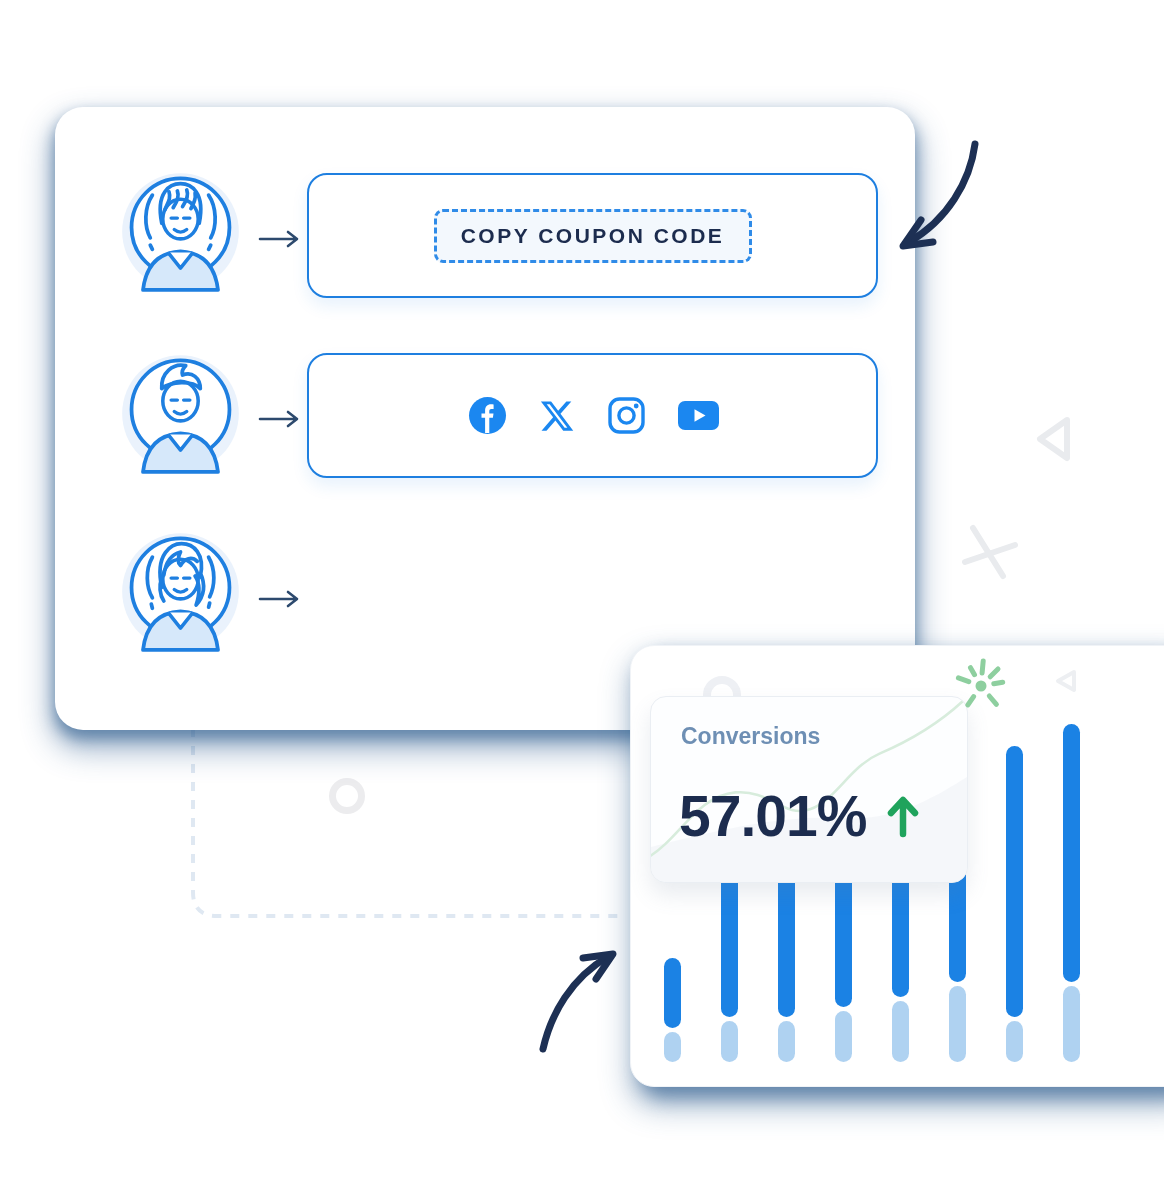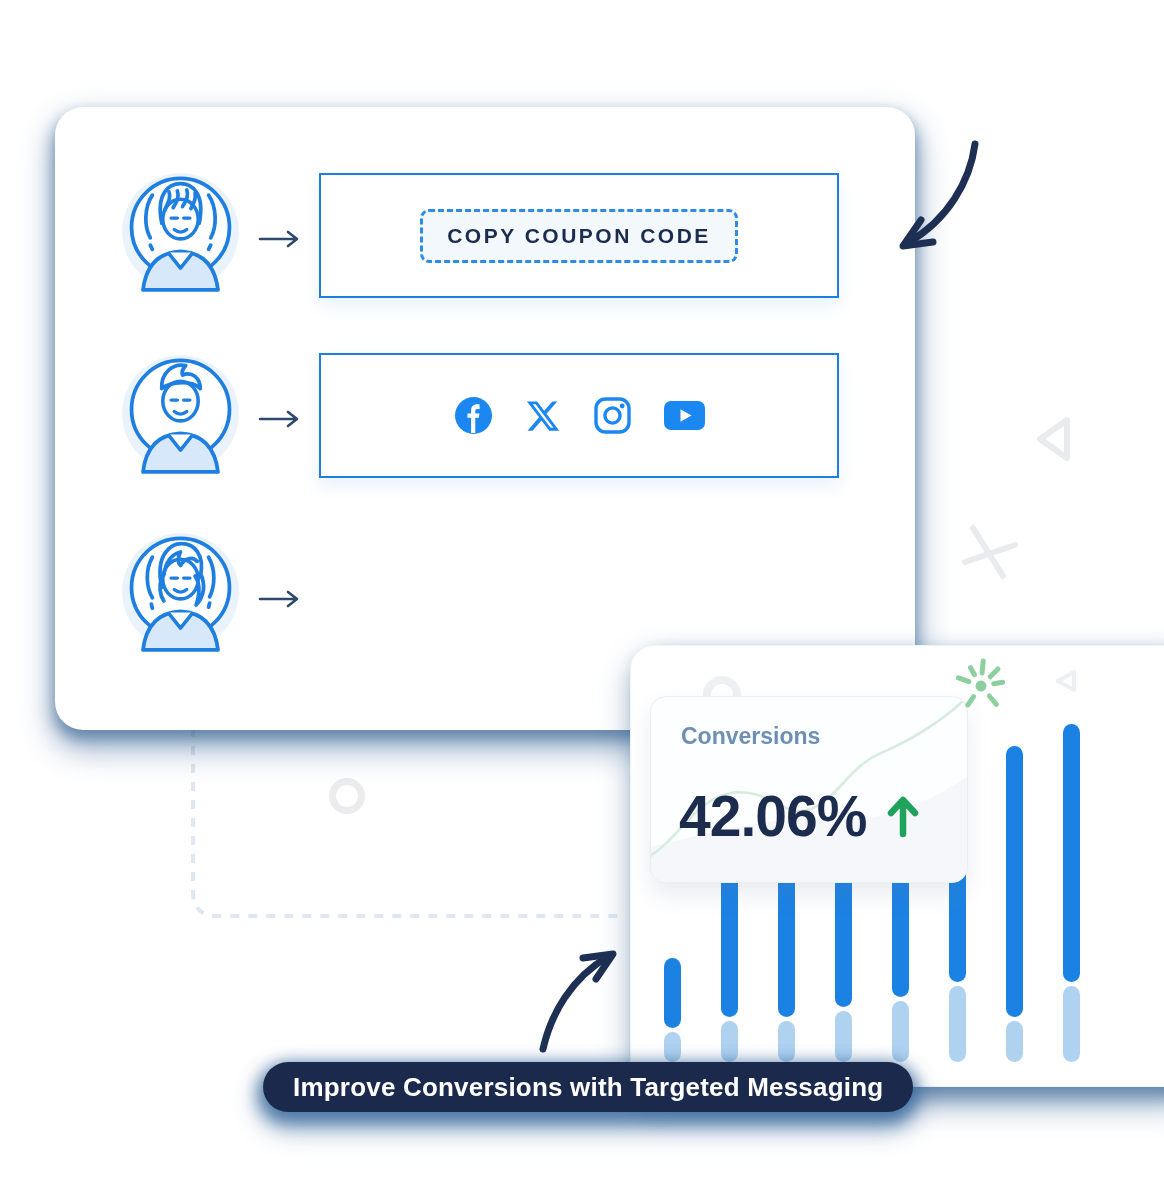--- a/index.html
+++ b/index.html
@@ -45,22 +45,22 @@
   .av-collar{fill:#fff;stroke:var(--brand-blue);stroke-width:3.4;stroke-linejoin:round}
   .av-face{fill:#fff;stroke:var(--brand-blue);stroke-width:3.4}
   .av-line{fill:none;stroke:var(--brand-blue);stroke-width:3.2;stroke-linecap:round}
   .av-hair{fill:none;stroke:var(--brand-blue);stroke-width:3.6;stroke-linecap:round;stroke-linejoin:round}
 
   .nav-arrow-svg{position:absolute;left:203px;width:44px;height:20px;}
   .nav-arrow-svg.r1{top:122px}.nav-arrow-svg.r2{top:302px}.nav-arrow-svg.r3{top:482px}
   .nav-arrow{fill:none;stroke:var(--nav-arrow);stroke-width:2.6;stroke-linecap:round;stroke-linejoin:round}
 
   .action-box{
-    position:absolute;left:264px;width:520px;height:125px;
-    background:#fff;border:2.5px solid var(--brand-blue);border-radius:0;
+    position:absolute;left:252px;width:571px;height:125px;
+    background:#fff;border:2.5px solid var(--brand-blue);border-radius:20px;
     display:flex;align-items:center;justify-content:center;
     box-shadow:0 8px 16px rgba(30,124,224,.10);
   }
   .action-box.b1{top:66px}.action-box.b2{top:246px}.action-box.b3{top:426px}
 
   .coupon-btn{
     width:318px;height:54px;border:3px dashed #2F8BE8;border-radius:9px;
     background:var(--coupon-fill);color:var(--stat-navy);
     font-size:21px;font-weight:700;letter-spacing:2.5px;
     display:flex;align-items:center;justify-content:center;cursor:pointer;
@@ -268,21 +268,21 @@
         </div>
       </div>
 
     <div class="stat-card">
       <svg class="stat-wave" viewBox="0 0 318 187" preserveAspectRatio="none">
         <path class="wave-area" d="M-4,187 L-4,152 C60,136 130,118 190,122 C250,126 292,96 322,78 L322,187 Z" opacity="0.8"></path>
         <path class="wave-line" d="M-4,162 C30,142 45,100 85,96 C120,93 134,122 160,113 C186,104 200,70 230,57 C258,45 288,28 314,4"></path>
       </svg>
       <div class="stat-label">Conversions</div>
       <div class="stat-row">
-        <span class="stat-value">42.06%</span>
+        <span class="stat-value">57.01%</span>
         <svg class="up-arrow" width="34" height="44" viewBox="0 0 34 44">
           <path d="M17,40 L17,8 M5,19 L17,6 L29,19"></path>
         </svg>
       </div>
     </div>
 
     <svg class="sparkle" viewBox="0 0 56 56">
       <circle cx="28" cy="28" r="5.5"></circle>
       <line x1="15.8" y1="23.6" x2="5.4" y2="19.8"></line>
       <line x1="21.5" y1="16.7" x2="17.5" y2="9.7"></line>
@@ -298,15 +298,14 @@
   <svg class="curve-arrow arrow-top" viewBox="0 0 95 120">
     <path class="curve" d="M90,4 C85,42 62,80 24,102"></path>
     <path class="curve" d="M48,102 L18,106 L36,80"></path>
   </svg>
 
   <svg class="curve-arrow arrow-bottom" viewBox="0 0 85 105">
     <path class="curve" d="M8,101 C16,66 36,30 74,8"></path>
     <path class="curve" d="M48,10 L78,6 L61,31"></path>
   </svg>
 
-  <div class="badge badge-bottom">Improve Conversions with Targeted Messaging</div>
 
 </div>
 
 </body></html>

